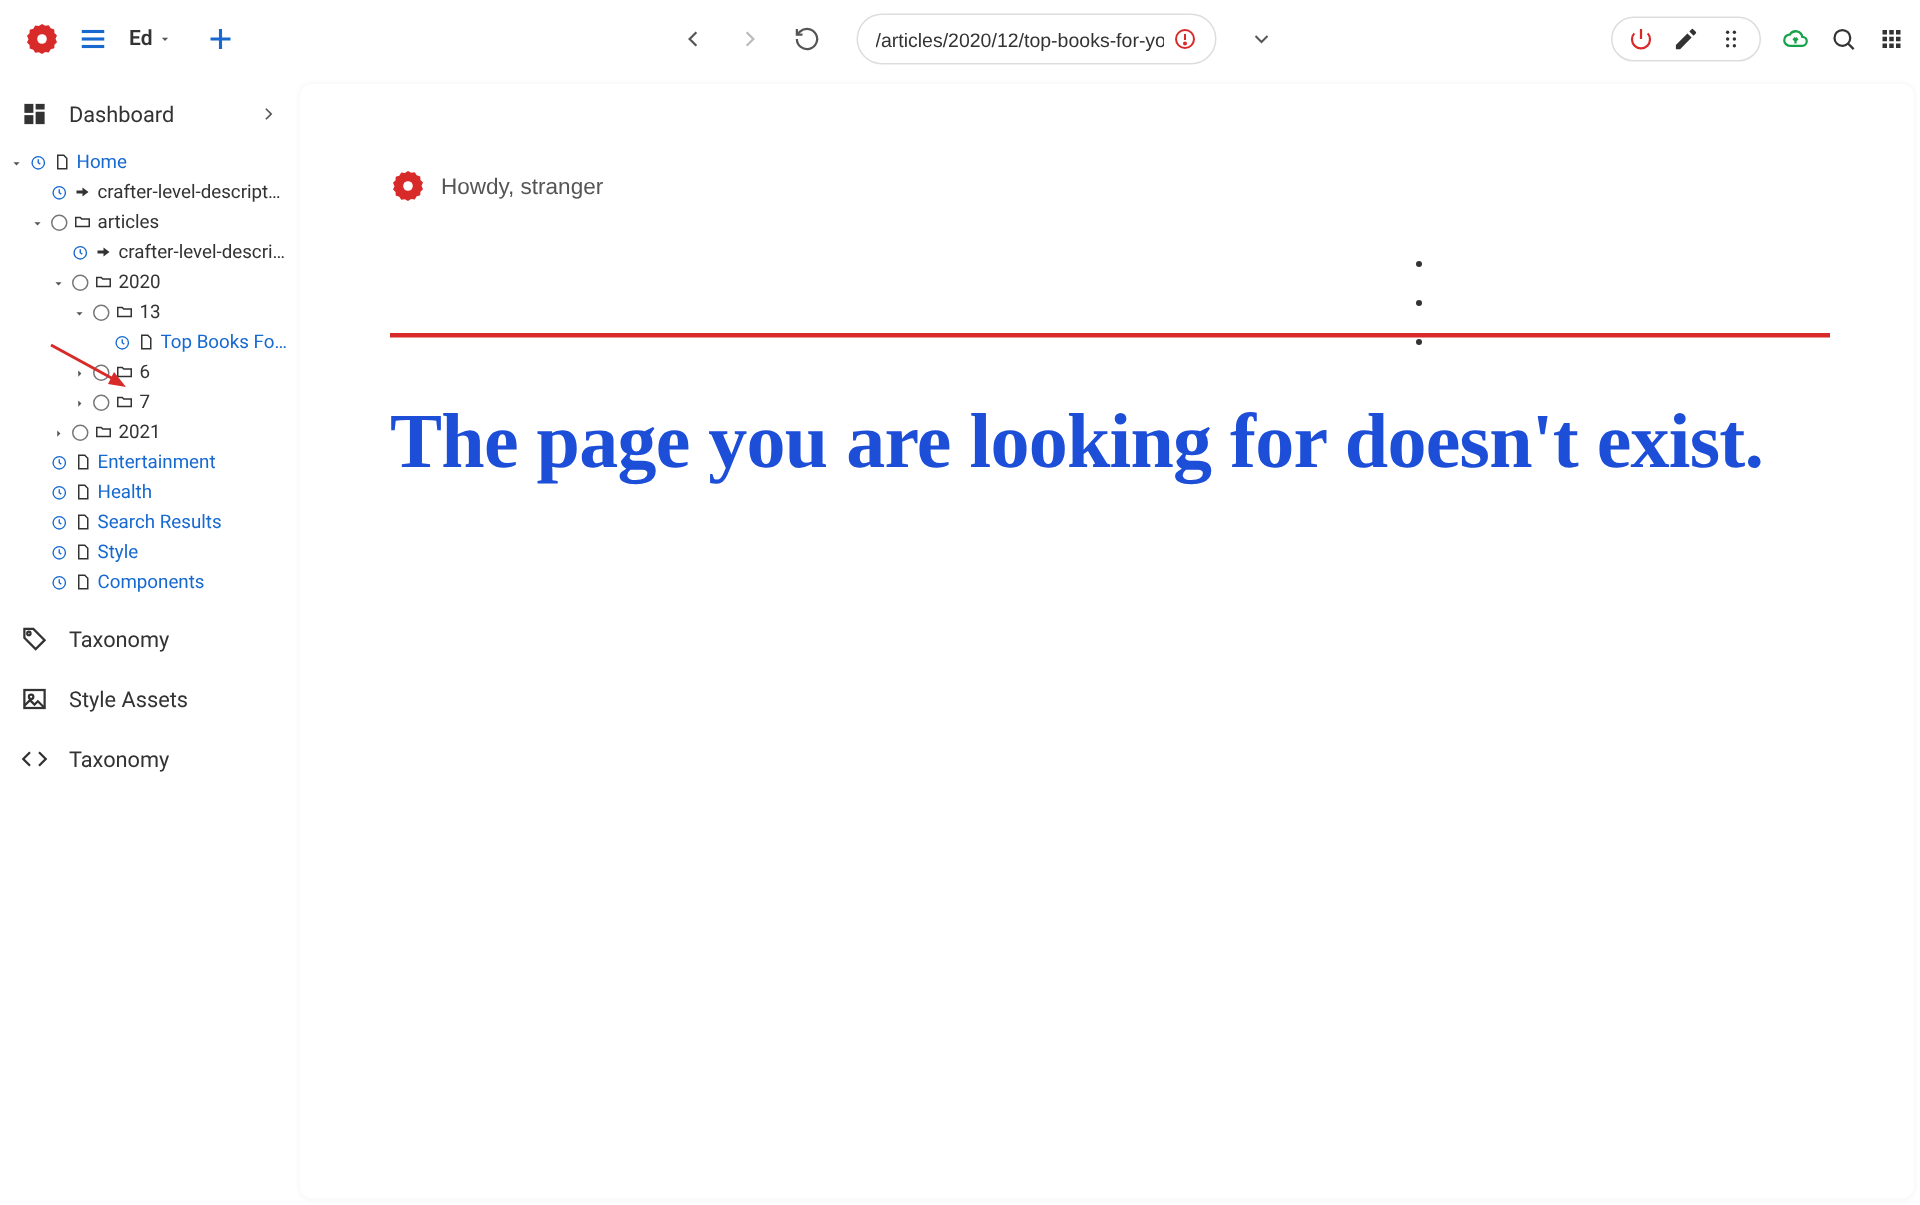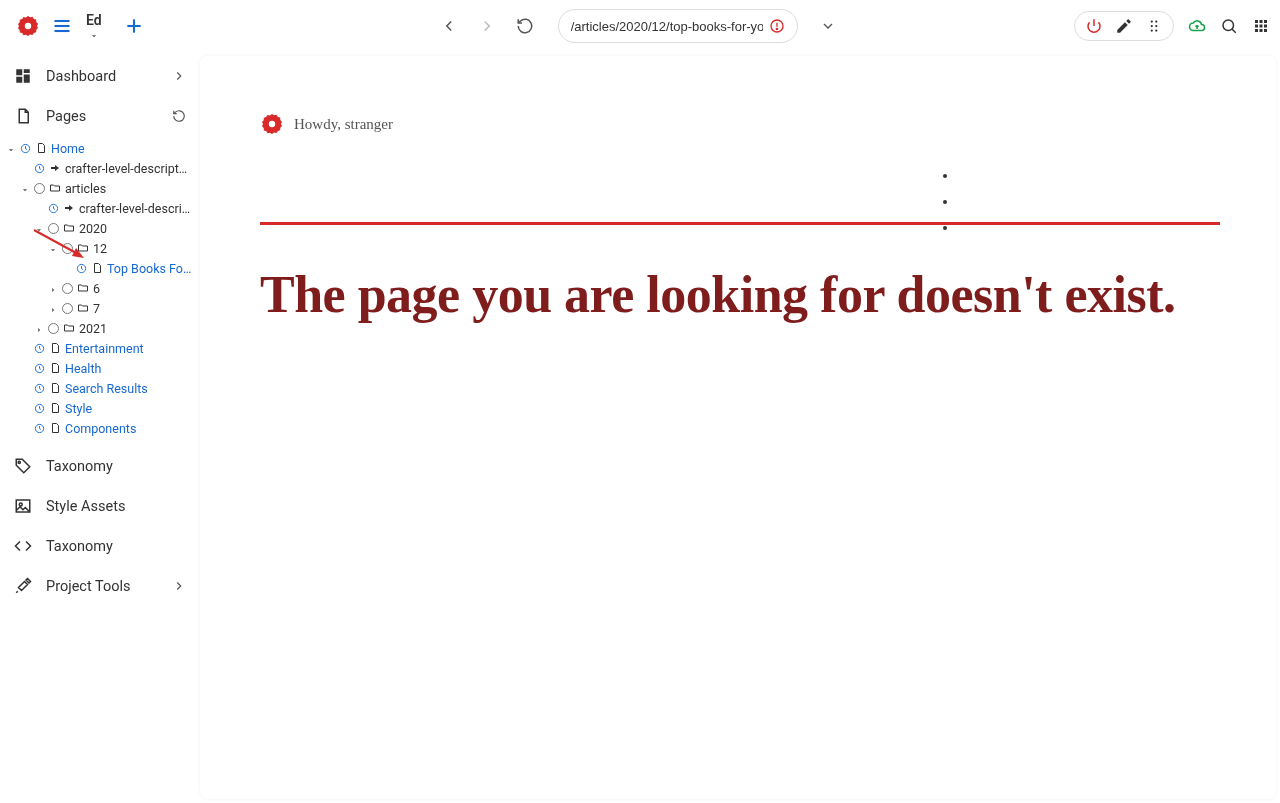--- a/index.html
+++ b/index.html
@@ -3,21 +3,21 @@
 <meta charset="utf-8">
 <style>
 * { margin: 0; padding: 0; box-sizing: border-box; }
 body { font-family: -apple-system, BlinkMacSystemFont, "Segoe UI", Roboto, sans-serif; font-size: 13px; color: #333; background: #fff; overflow: hidden; }
 .app { display: flex; flex-direction: column; height: 803px; width: 1280px; }
 
 
 .topbar { display: flex; align-items: center; height: 52px; padding: 0 10px; gap: 8px; }
 .logo { width: 24px; height: 24px; color: #d92a2a; margin-left: 6px; margin-right: 4px; }
 .menu-toggle { width: 20px; height: 20px; color: #1769d0; cursor: pointer; }
-.user-switch { display: flex; align-items: center; gap: 3px; font-size: 14px; font-weight: 600; padding: 0 6px; cursor: pointer; flex-direction: column; }
+.user-switch { display: flex; align-items: center; gap: 3px; font-size: 14px; font-weight: 600; padding: 0 6px; cursor: pointer; }
 .plus-btn { width: 20px; height: 20px; color: #1769d0; margin-left: 8px; cursor: pointer; }
 .tb-spacer1 { flex: 0 0 auto; width: 280px; }
 .nav-group { display: flex; align-items: center; gap: 20px; }
 .nav-btn { width: 18px; height: 18px; color: #555; cursor: pointer; }
 .nav-btn.disabled { color: #bbb; }
 .addr-bar { display: flex; align-items: center; border: 1px solid #ddd; border-radius: 18px; height: 34px; padding: 0 12px; width: 240px; margin-left: 16px; gap: 6px; }
 .addr-input { border: none; outline: none; flex: 1; font-size: 13px; color: #333; min-width: 0; }
 .warn-icon { width: 16px; height: 16px; color: #d92a2a; flex-shrink: 0; }
 .chev-down { width: 16px; height: 16px; color: #555; margin-left: 14px; cursor: pointer; }
 .tb-spacer2 { flex: 1; }
@@ -45,26 +45,26 @@
 .status-dot.active { border: none; }
 .status-dot.active svg { display: block; }
 .t-icon { width: 12px; height: 12px; color: #333; flex-shrink: 0; }
 .t-label { overflow: hidden; text-overflow: ellipsis; }
 .t-label.link { color: #1769d0; cursor: pointer; }
 
 
 .content { flex: 1; margin: 4px 4px 4px 0; background: #fff; border-radius: 8px; box-shadow: 0 0 4px rgba(0,0,0,0.06); padding: 56px 60px; overflow: hidden; position: relative; }
 .prev-head { display: flex; align-items: center; gap: 10px; }
 .prev-logo { width: 24px; height: 24px; color: #d92a2a; }
-.greet { font-family: Liberation Serif, serif; font-size: 15px; color: #555; }
+.greet { font-family: Liberation Sans, sans-serif; font-size: 15px; color: #555; }
 .socials { position: absolute; left: 758px; top: 112px; list-style: disc; }
 .socials li { height: 26px; }
 .soc-icon { width: 18px; height: 18px; color: #555; border-bottom: 1px dotted #c99; padding-bottom: 1px; }
 .redrule { border: none; border-top: 3px solid #d92a2a; margin-top: 86px; margin-bottom: 40px; width: 960px; }
-.err-head { font-family: "Roboto Slab", Georgia, serif; font-weight: 700; font-size: 52px; color: #7f1d1d; line-height: 1.15; margin-bottom: 40px; letter-spacing: -0.5px; }
+.err-head { font-family: "Roboto Slab", Georgia, serif; font-weight: 700; font-size: 52px; color: #1d4ed8; line-height: 1.15; margin-bottom: 40px; letter-spacing: -0.5px; }
 .goback { font-size: 14px; color: #555; }
 .goback a { color: #d23a3a; text-decoration: none; border-bottom: 1px dotted #d23a3a; }
 .redarrow { position: absolute; left: 32px; top: 228px; width: 52px; height: 32px; pointer-events: none; }
 </style>
 </head>
 <body>
 
 <div class="app">
 
   <div class="topbar">
@@ -167,31 +167,20 @@
               <rect x="13" y="3" width="8" height="5"></rect>
               <rect x="13" y="10" width="8" height="11"></rect>
               <rect x="3" y="13" width="8" height="8"></rect>
             </svg></span>
         <span class="sb-label">Dashboard</span>
         <span class="sb-chevron"><svg viewBox="0 0 24 24" stroke="currentColor" stroke-width="2" fill="none">
               <path d="M9 6l6 6-6 6"></path>
             </svg></span>
       </div>
 
-      <div class="sb-section">
-        <span class="sb-icon"><svg viewBox="0 0 24 24" stroke="currentColor" stroke-width="2" fill="none">
-              <path d="M7 3h8l4 4v14H7z"></path>
-              <path d="M15 3v4h4"></path>
-            </svg></span>
-        <span class="sb-label">Pages</span>
-        <span class="sb-chevron"><svg viewBox="0 0 24 24" stroke="currentColor" stroke-width="2" fill="none">
-              <path d="M3 12a9 9 0 1 0 3-6.7L3 8"></path>
-              <path d="M3 3v5h5"></path>
-            </svg></span>
-      </div>
 
       <div class="tree">
         <div class="tree-row" style="padding-left:0">
           <span class="tree-chev"><svg viewBox="0 0 24 24" fill="currentColor">
                 <path d="M7 10l5 5 5-5z"></path>
               </svg></span>
           <span class="status-dot active">
               <svg viewBox="0 0 24 24" width="11" height="11" stroke="#1769d0" stroke-width="2" fill="none">
                 <circle cx="12" cy="12" r="9"></circle>
                 <path d="M12 7v5l3 2"></path>
@@ -249,21 +238,21 @@
           <span class="t-label">2020</span>
         </div>
         <div class="tree-row" style="padding-left:42px">
           <span class="tree-chev"><svg viewBox="0 0 24 24" fill="currentColor">
                 <path d="M7 10l5 5 5-5z"></path>
               </svg></span>
           <span class="status-dot"></span>
           <span class="t-icon"><svg viewBox="0 0 24 24" stroke="currentColor" stroke-width="2" fill="none">
                 <path d="M3 6h6l2 2h10v10H3z"></path>
               </svg></span>
-          <span class="t-label">12</span>
+          <span class="t-label">13</span>
         </div>
         <div class="tree-row" style="padding-left:56px">
           <span class="tree-chev placeholder"></span>
           <span class="status-dot active">
               <svg viewBox="0 0 24 24" width="11" height="11" stroke="#1769d0" stroke-width="2" fill="none">
                 <circle cx="12" cy="12" r="9"></circle>
                 <path d="M12 7v5l3 2"></path>
               </svg>
             </span>
           <span class="t-icon"><svg viewBox="0 0 24 24" stroke="currentColor" stroke-width="2" fill="none">
@@ -381,29 +370,20 @@
               <circle cx="9" cy="10" r="2"></circle>
               <path d="M3 18l5-5 4 4 3-3 6 6"></path>
             </svg></span>
         <span class="sb-label">Style Assets</span>
       </div>
       <div class="sb-section">
         <span class="sb-icon"><svg viewBox="0 0 24 24" stroke="currentColor" stroke-width="2" fill="none">
               <path d="M8 6l-6 6 6 6M16 6l6 6-6 6"></path>
             </svg></span>
         <span class="sb-label">Taxonomy</span>
-      </div>
-      <div class="sb-section">
-        <span class="sb-icon"><svg viewBox="0 0 24 24" stroke="currentColor" stroke-width="2" fill="none">
-              <path d="M14 6l4 4-8 8-4-4zM18 2l4 4-2 2-4-4zM5 19l-2 2"></path>
-            </svg></span>
-        <span class="sb-label">Project Tools</span>
-        <span class="sb-chevron"><svg viewBox="0 0 24 24" stroke="currentColor" stroke-width="2" fill="none">
-              <path d="M9 6l6 6-6 6"></path>
-            </svg></span>
       </div>
     </div>
 
     <div class="content">
       <div class="prev-head">
         <span class="prev-logo"><svg viewBox="0 0 24 24" fill="currentColor">
               <path d="M12 2l2.1 1.2 2.4-.4 1.3 2.1 2.4.7.1 2.4 1.7 1.7-1 2.2 1 2.2-1.7 1.7-.1 2.4-2.4.7-1.3 2.1-2.4-.4L12 22l-2.1-1.2-2.4.4-1.3-2.1-2.4-.7-.1-2.4L2 14.3l1-2.2-1-2.2L3.7 8.2l.1-2.4 2.4-.7 1.3-2.1 2.4.4L12 2z"></path>
               <circle cx="12" cy="12" r="3.2" fill="#fff"></circle>
             </svg></span>
         <span class="greet">Howdy, stranger</span>

